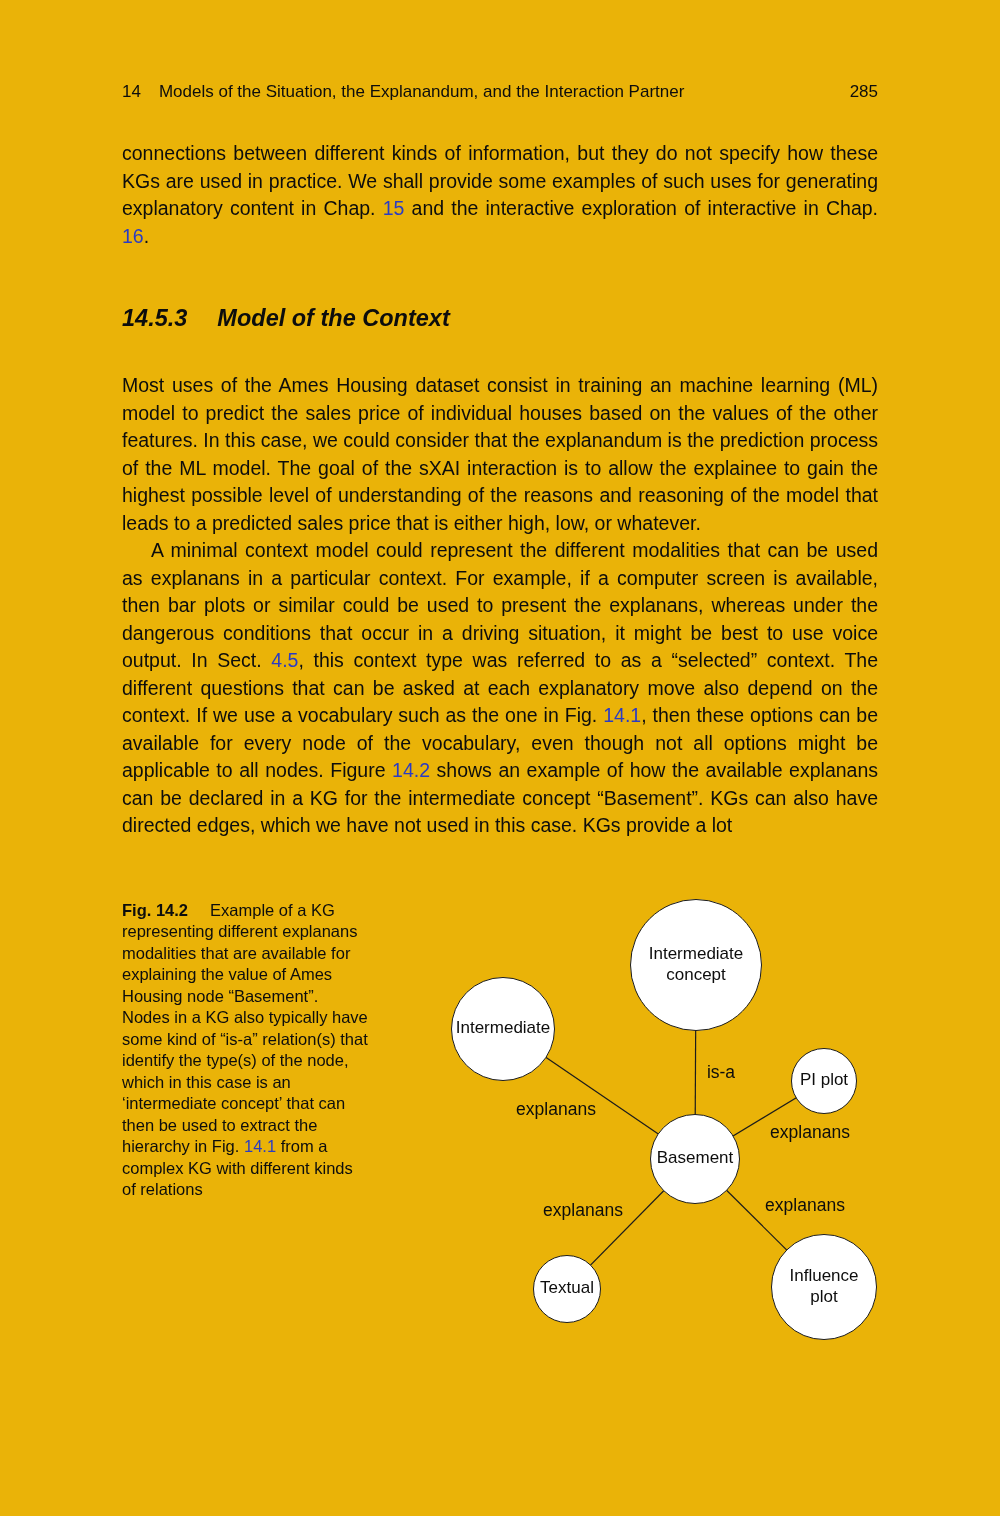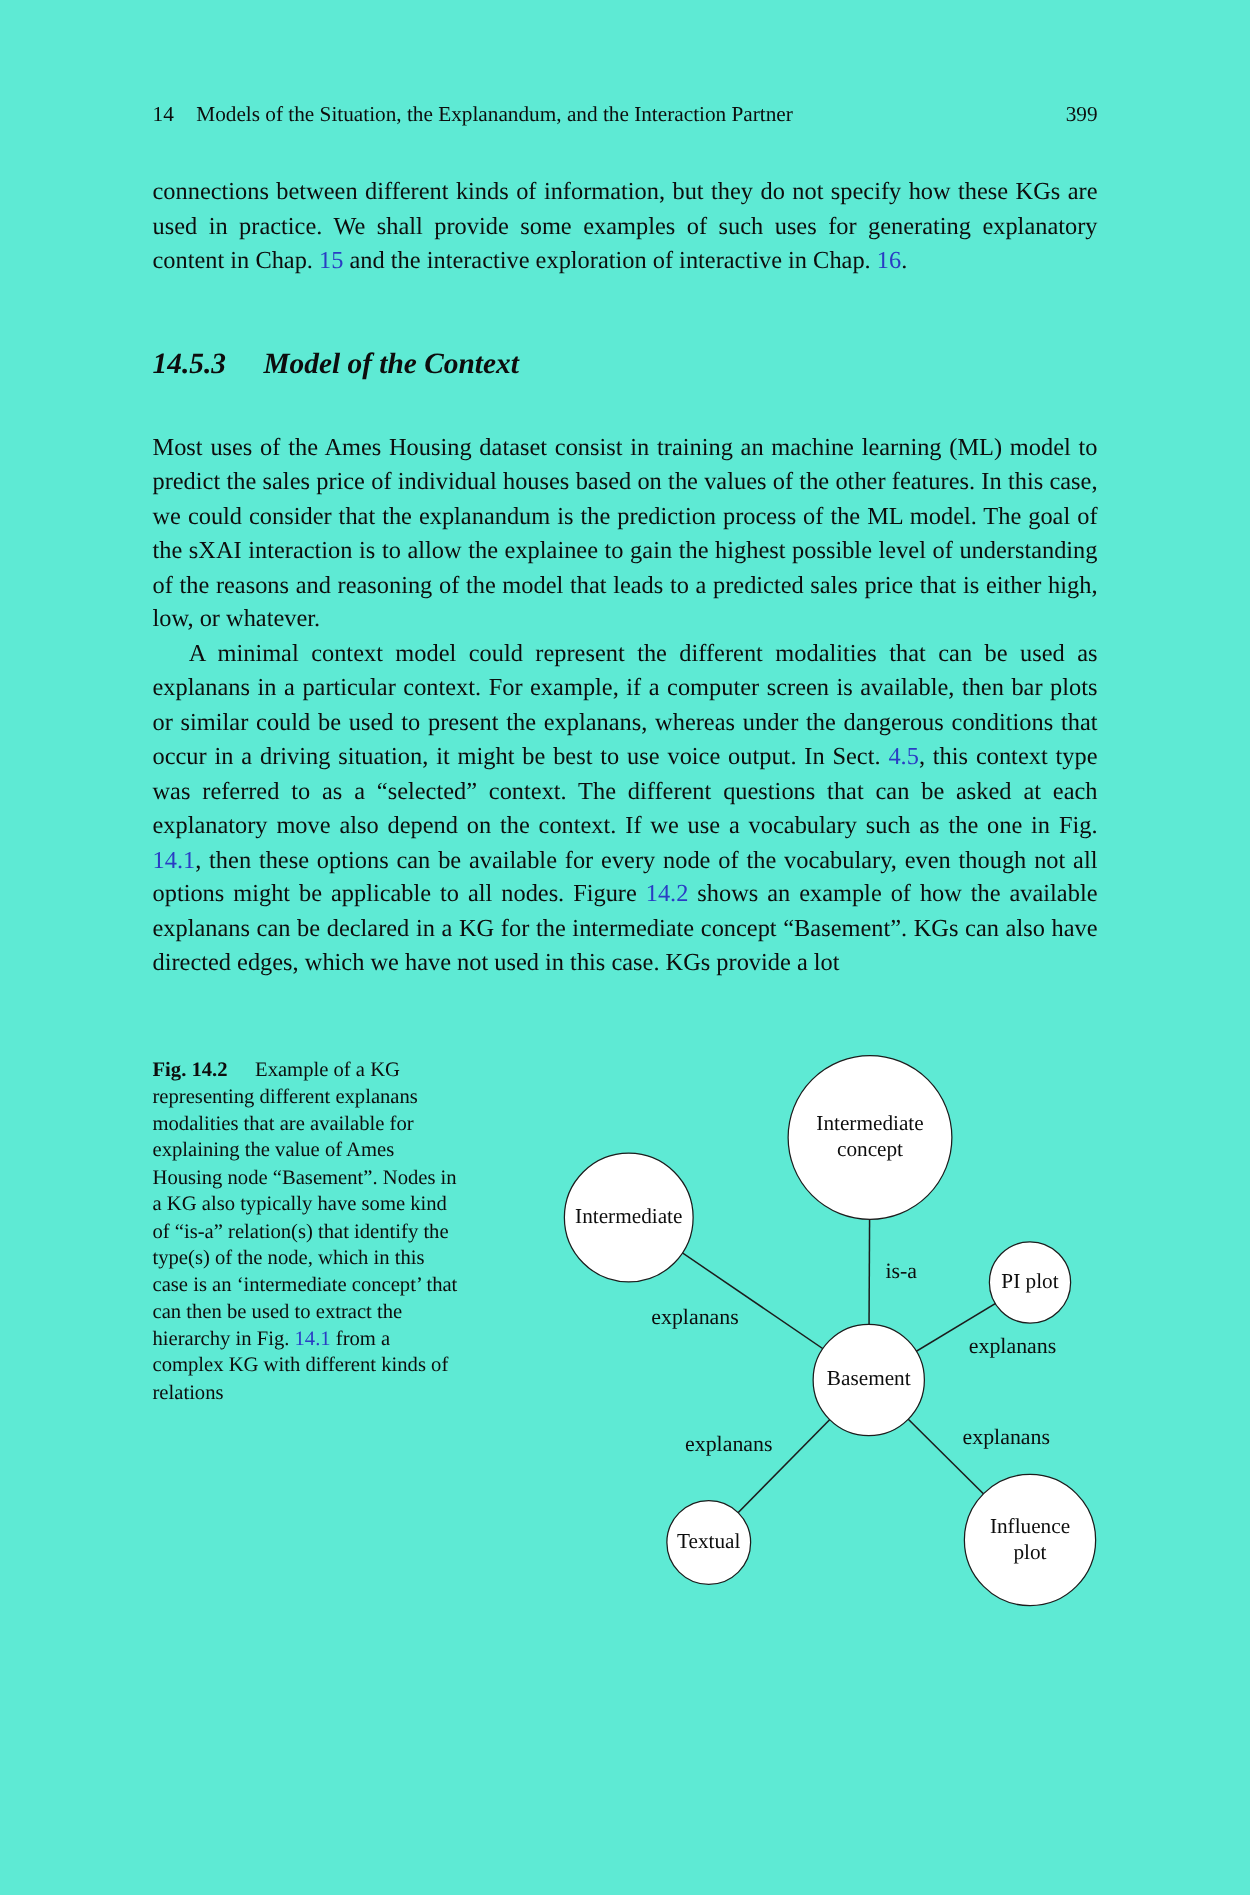--- a/index.html
+++ b/index.html
@@ -1,22 +1,22 @@
 <!DOCTYPE html>
 <html style="--color-link: #2a3cc4;"><head>
 <meta charset="utf-8">
 <style>
   html,body{margin:0;padding:0;background:#fff;}
   .page{
     position:relative;
     width:1000px;height:1516px;
     box-sizing:border-box;
     padding:82px 122px 0 122px;
-    background:#5eead4;
-    font-family:Liberation Serif, serif;
+    background:#eab308;
+    font-family:Liberation Sans, sans-serif;
     color:#0d0d0d;
   }
   
   .running-head{
     display:flex;justify-content:space-between;align-items:baseline;
     font-size:17px;line-height:20px;
     margin-bottom:38px;
   }
   .running-head .chap-num{margin-right:18px;}
   
@@ -80,21 +80,21 @@
 </style>
 </head>
 <body>
 
 <div class="page">
 
   <header class="running-head">
     <div class="head-left">
       <span class="chap-num">14</span><span>Models of the Situation, the Explanandum, and the Interaction Partner</span>
     </div>
-    <span>399</span>
+    <span>285</span>
   </header>
 
   <p class="body-text"><span>connections between different kinds of information, but they do not specify how these KGs are used in practice. We shall provide some examples of such uses for generating explanatory content in Chap. </span><span class="link">15</span><span> and the interactive exploration of interactive in Chap. </span><span class="link">16</span><span>.</span></p>
 
   <h2 class="section-heading">
     <span class="sec-num">14.5.3</span><span>Model of the Context</span>
   </h2>
 
   <p class="body-text"><span>Most uses of the Ames Housing dataset consist in training an machine learning (ML) model to predict the sales price of individual houses based on the values of the other features. In this case, we could consider that the explanandum is the prediction process of the ML model. The goal of the sXAI interaction is to allow the explainee to gain the highest possible level of understanding of the reasons and reasoning of the model that leads to a predicted sales price that is either high, low, or whatever.</span></p>
   <p class="body-text indent"><span>A minimal context model could represent the different modalities that can be used as explanans in a particular context. For example, if a computer screen is available, then bar plots or similar could be used to present the explanans, whereas under the dangerous conditions that occur in a driving situation, it might be best to use voice output. In Sect. </span><span class="link">4.5</span><span>, this context type was referred to as a “selected” context. The different questions that can be asked at each explanatory move also depend on the context. If we use a vocabulary such as the one in Fig. </span><span class="link">14.1</span><span>, then these options can be available for every node of the vocabulary, even though not all options might be applicable to all nodes. Figure </span><span class="link">14.2</span><span> shows an example of how the available explanans can be declared in a KG for the intermediate concept “Basement”. KGs can also have directed edges, which we have not used in this case. KGs provide a lot</span></p>

